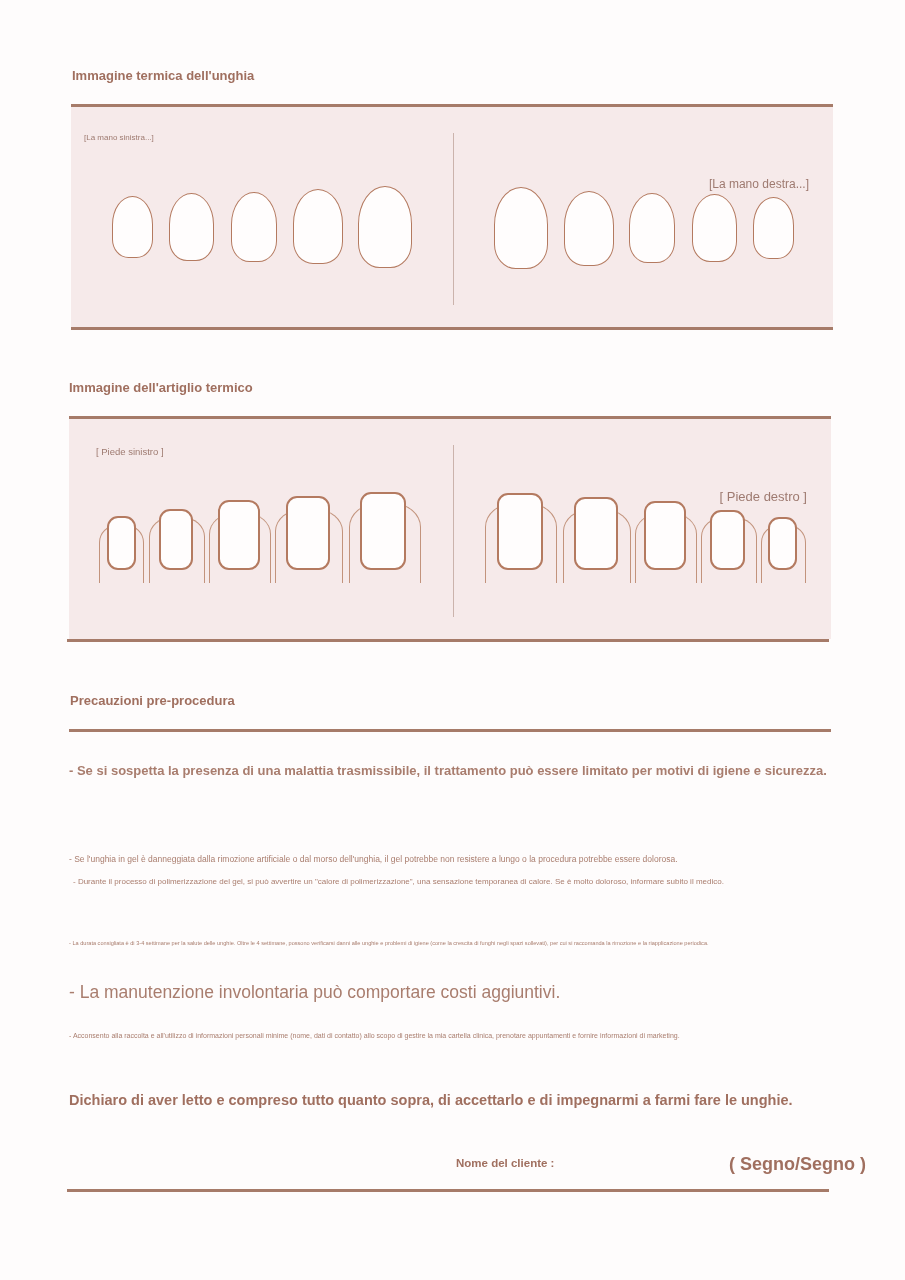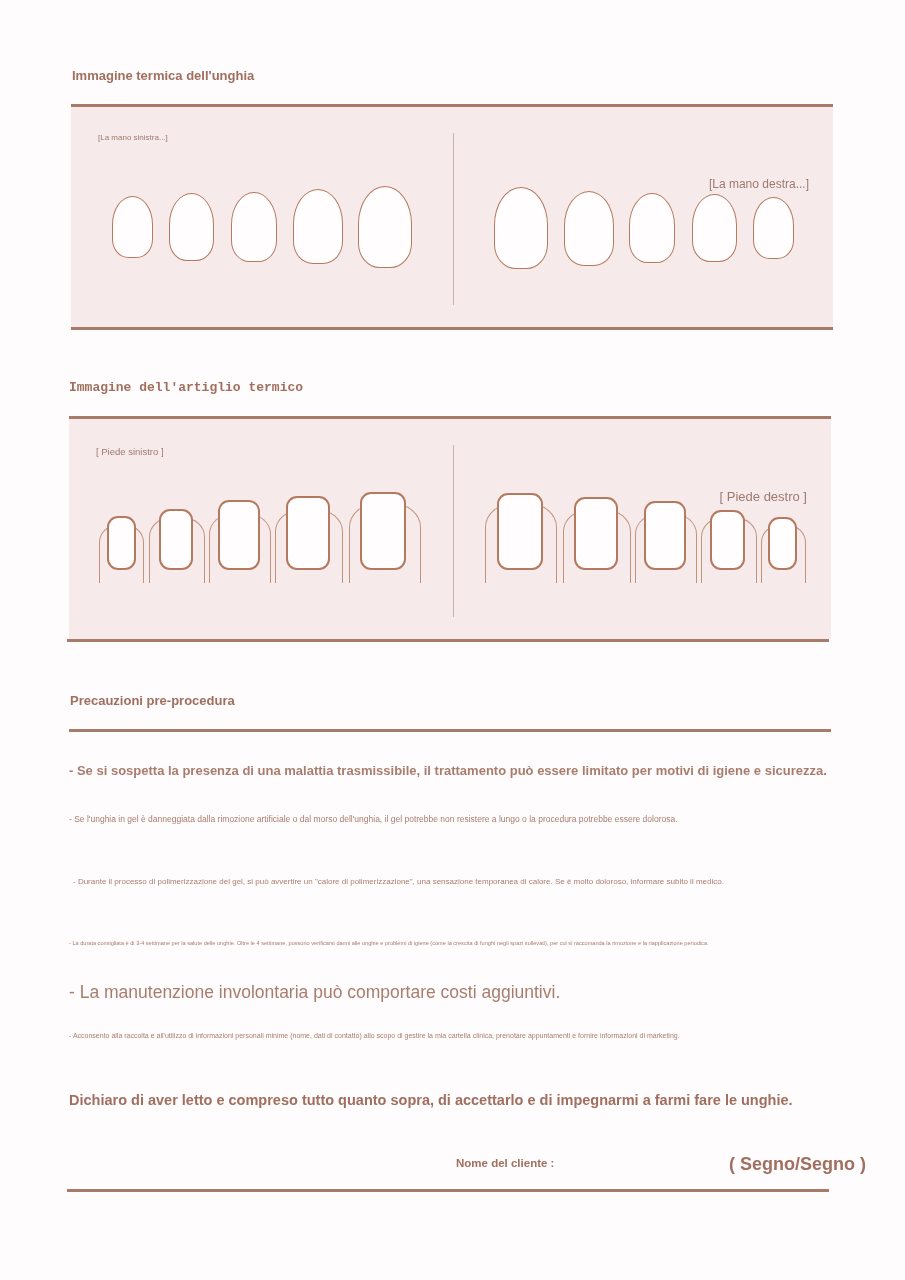--- a/index.html
+++ b/index.html
@@ -22,39 +22,39 @@
   .decl { font-weight:bold; font-size:14.5px; color:#a06f5f; }
   .client-label { font-weight:bold; font-size:11.5px; color:#a06f5f; }
   .sign { font-weight:bold; font-size:18px; color:#a06f5f;margin-left:41px; }
 </style>
 </head>
 <body>
 
 <div class="abs section-title" style="left:72px;top:68px;">Immagine termica dell'unghia</div>
 <div class="abs rule" style="left:71px;top:104px;width:762px;"></div>
 <div class="abs panel" style="left:71px;top:107px;width:762px;height:221px;">
-  <div class="abs label-small" style="left:27px;top:26px;">[La mano sinistra...]</div>
+  <div class="abs label-small" style="left:13px;top:26px;">[La mano sinistra...]</div>
   <div class="abs label-large" style="right:24px;top:23px;">[La mano destra...]</div>
   <div class="abs divider-v" style="left:382px;top:26px;height:172px;"></div>
 
   <div class="nail hand-nail" style="left:41px;top:89px;width:41px;height:62px;"></div>
   <div class="nail hand-nail" style="left:98px;top:86px;width:45px;height:68px;"></div>
   <div class="nail hand-nail" style="left:160px;top:85px;width:46px;height:70px;"></div>
   <div class="nail hand-nail" style="left:222px;top:82px;width:50px;height:75px;"></div>
   <div class="nail hand-nail" style="left:287px;top:79px;width:54px;height:82px;"></div>
 
   <div class="nail hand-nail" style="left:423px;top:80px;width:54px;height:82px;"></div>
   <div class="nail hand-nail" style="left:493px;top:84px;width:50px;height:75px;"></div>
   <div class="nail hand-nail" style="left:558px;top:86px;width:46px;height:70px;"></div>
   <div class="nail hand-nail" style="left:621px;top:87px;width:45px;height:68px;"></div>
   <div class="nail hand-nail" style="left:682px;top:90px;width:41px;height:62px;"></div>
 </div>
 <div class="abs rule" style="left:71px;top:327px;width:762px;"></div>
 
-<div class="abs section-title" style="left:69px;top:380px;font-family:Liberation Mono, monospace;">Immagine dell'artiglio termico</div>
+<div class="abs section-title" style="left:69px;top:380px;">Immagine dell'artiglio termico</div>
 <div class="abs rule" style="left:69px;top:416px;width:762px;"></div>
 <div class="abs panel" style="left:69px;top:419px;width:762px;height:220px;">
   <div class="abs label-small" style="left:27px;top:27px;font-size:9.5px;">[ Piede sinistro ]</div>
   <div class="abs label-large" style="right:24px;top:23px;font-size:13px;">[ Piede destro ]</div>
   <div class="abs divider-v" style="left:384px;top:26px;height:172px;"></div>
 
   <div class="toe-side" style="left:30px;top:106px;width:45px;height:58px;"></div>
   <div class="nail toe-nail" style="left:38px;top:97px;width:29px;height:54px;"></div>
 
   <div class="toe-side" style="left:80px;top:98px;width:56px;height:66px;"></div>
@@ -83,21 +83,21 @@
 
   <div class="toe-side" style="left:692px;top:106px;width:45px;height:58px;"></div>
   <div class="nail toe-nail" style="left:699px;top:98px;width:29px;height:53px;"></div>
 </div>
 <div class="abs rule" style="left:67px;top:639px;width:762px;"></div>
 
 <div class="abs section-title" style="left:70px;top:693px;">Precauzioni pre-procedura</div>
 <div class="abs rule" style="left:69px;top:729px;width:762px;"></div>
 
 <div class="text-line" style="top:763px;font-size:13px;font-weight:bold;">- Se si sospetta la presenza di una malattia trasmissibile, il trattamento può essere limitato per motivi di igiene e sicurezza.</div>
-<div class="text-line" style="top:814px;font-size:8.5px;">- Se l'unghia in gel è danneggiata dalla rimozione artificiale o dal morso dell'unghia, il gel potrebbe non resistere a lungo o la procedura potrebbe essere dolorosa.</div>
+<div class="text-line" style="top:854px;font-size:8.5px;">- Se l'unghia in gel è danneggiata dalla rimozione artificiale o dal morso dell'unghia, il gel potrebbe non resistere a lungo o la procedura potrebbe essere dolorosa.</div>
 <div class="text-line" style="top:877px;left:73px;font-size:8px;">- Durante il processo di polimerizzazione del gel, si può avvertire un "calore di polimerizzazione", una sensazione temporanea di calore. Se è molto doloroso, informare subito il medico.</div>
 <div class="text-line" style="top:940px;font-size:5.6px;">- La durata consigliata è di 3-4 settimane per la salute delle unghie. Oltre le 4 settimane, possono verificarsi danni alle unghie e problemi di igiene (come la crescita di funghi negli spazi sollevati), per cui si raccomanda la rimozione e la riapplicazione periodica.</div>
 <div class="text-line" style="top:982px;font-size:17.5px;">- La manutenzione involontaria può comportare costi aggiuntivi.</div>
 <div class="text-line" style="top:1032px;font-size:7px;">- Acconsento alla raccolta e all'utilizzo di informazioni personali minime (nome, dati di contatto) allo scopo di gestire la mia cartella clinica, prenotare appuntamenti e fornire informazioni di marketing.</div>
 
 <div class="abs decl" style="left:69px;top:1092px;">Dichiaro di aver letto e compreso tutto quanto sopra, di accettarlo e di impegnarmi a farmi fare le unghie.</div>
 
 <div class="abs client-label" style="left:456px;top:1157px;">Nome del cliente :</div>
 <div class="abs sign" style="left:688px;top:1154px;">( Segno/Segno )</div>
 <div class="abs rule" style="left:67px;top:1189px;width:762px;"></div>

